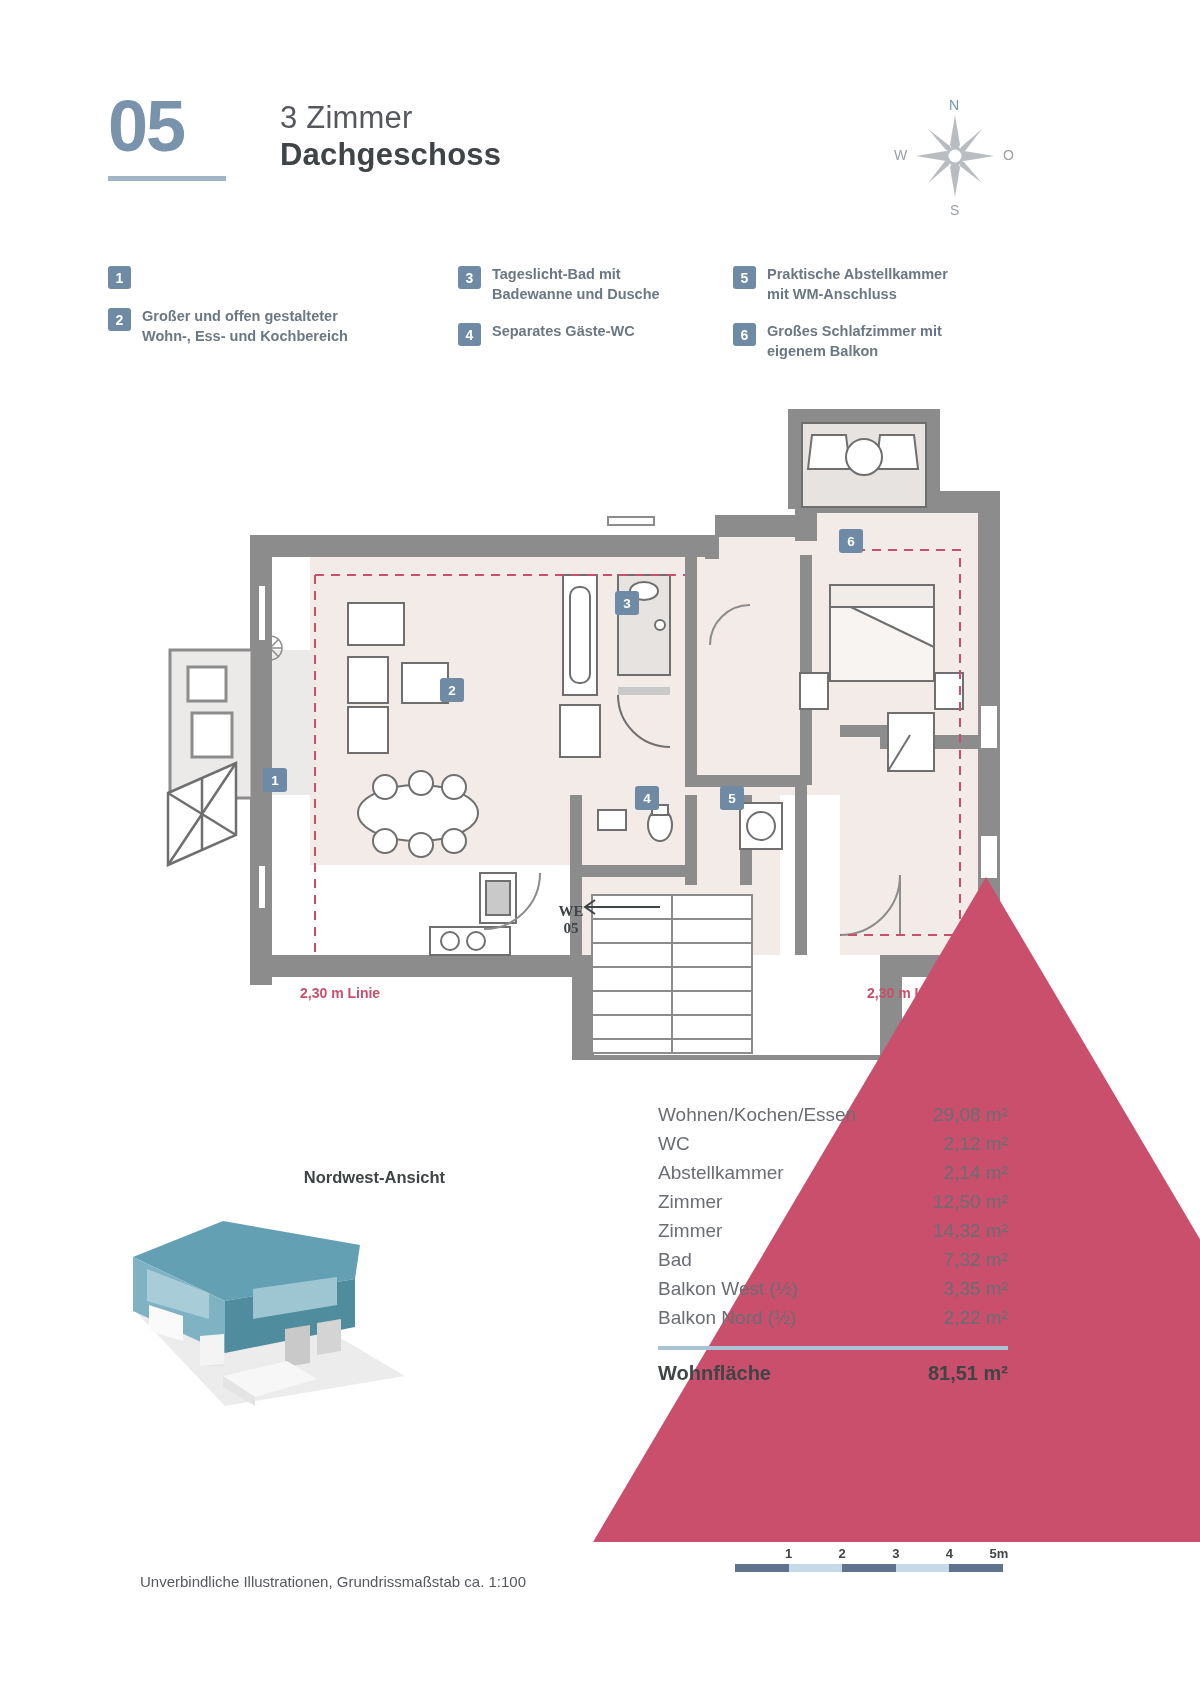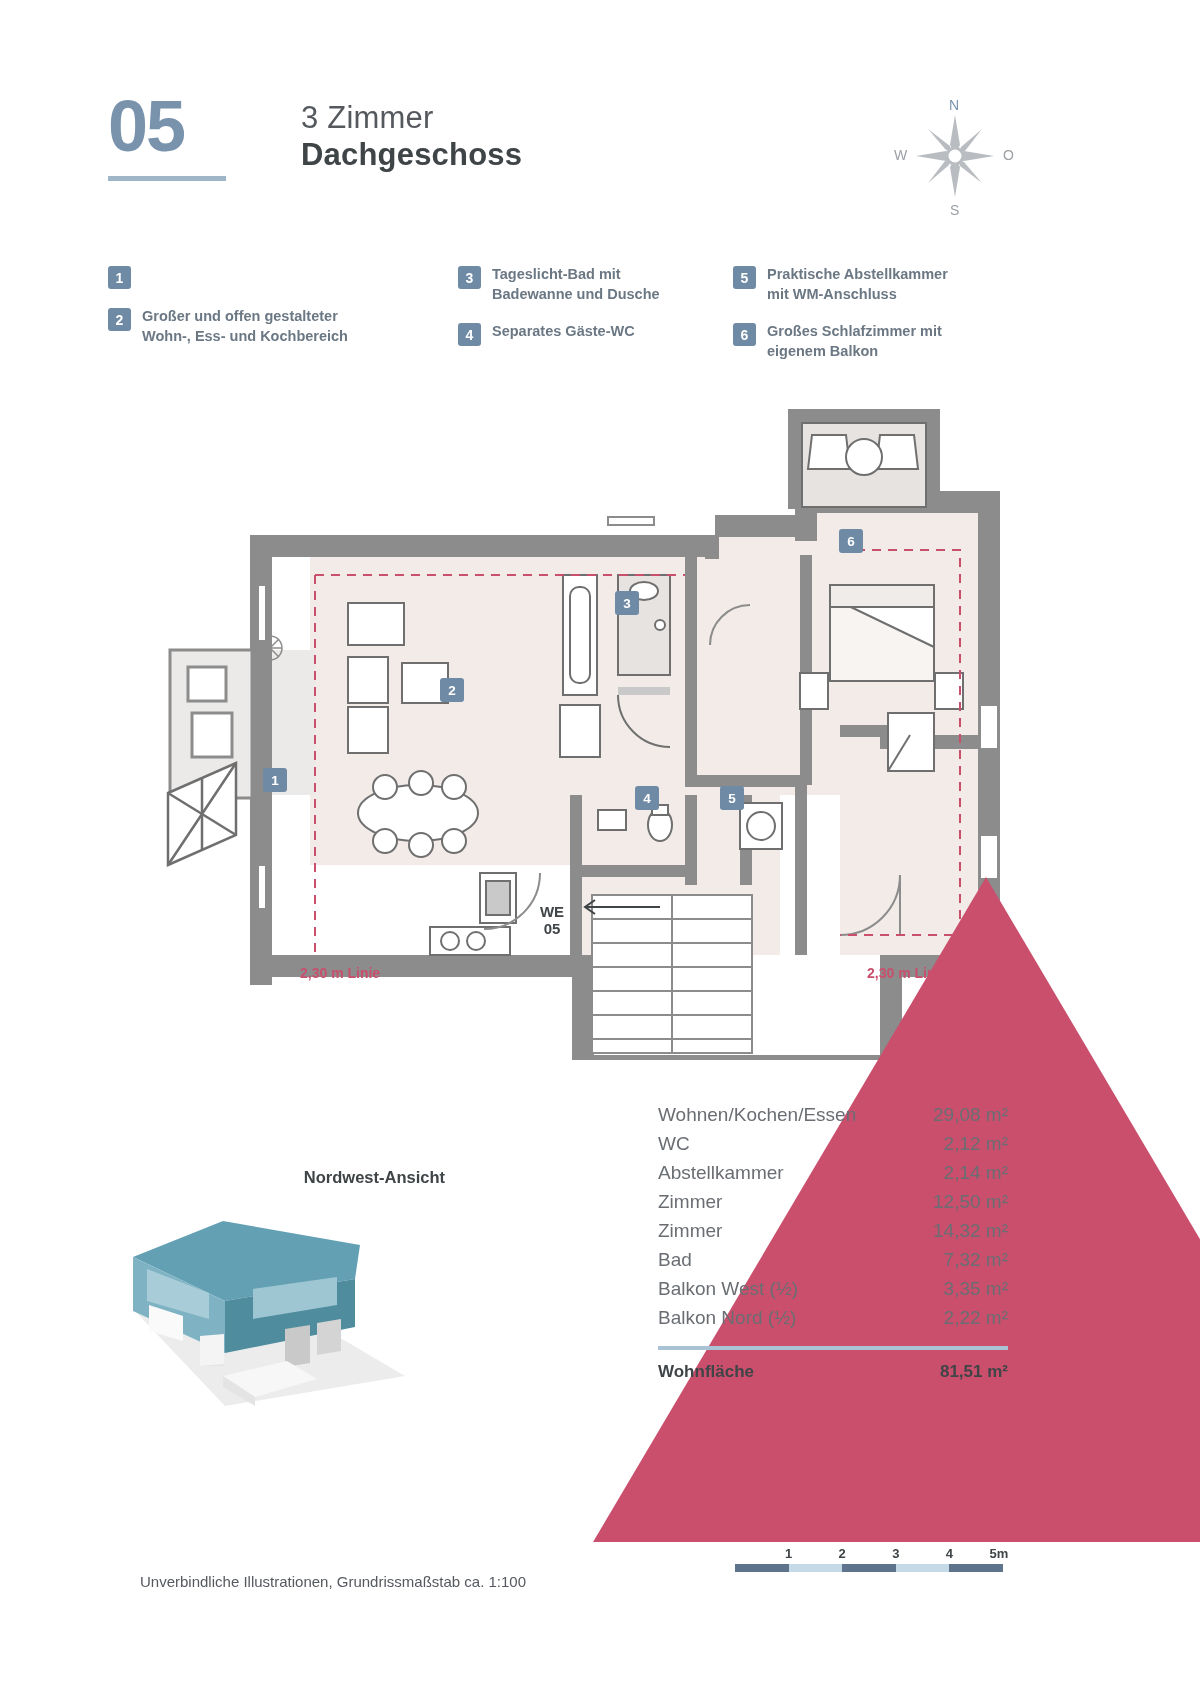--- a/index.html
+++ b/index.html
@@ -12,21 +12,21 @@
     overflow: hidden;
   }
 
   
   .header { position: absolute; left: 108px; top: 92px; display: flex; align-items: flex-start; }
   .unit-number {
     font-size: 72px; font-weight: bold; color: #7a93ad;
     line-height: 0.95; letter-spacing: -2px;
   }
   .unit-rule { width: 118px; height: 5px; background: #9fb6c9; margin-top: 16px; }
-  .title-block { margin-left: 75px; padding-top: 8px; }
+  .title-block { margin-left: 54px; padding-top: 8px; }
   .title-sub { font-size: 31px; color: #55595e; font-weight: normal; letter-spacing: 0.2px; line-height: 1.18; }
   .title-main { font-size: 31px; color: #3f4447; font-weight: bold; letter-spacing: 0.2px; line-height: 1.18; }
 
   
   .compass { position: absolute; left: 890px; top: 95px; width: 130px; height: 125px; }
   .compass .lbl { position: absolute; font-size: 14px; color: #9a9fa4; }
   .compass .lbl.n { color: #7a93ad; left: 59px; top: 2px; }
   .compass .lbl.s { left: 60px; bottom: 2px; }
   .compass .lbl.w { left: 4px; top: 52px; }
   .compass .lbl.o { right: 6px; top: 52px; }
@@ -47,40 +47,40 @@
 
   
   .plan { position: absolute; left: 140px; top: 395px; width: 900px; height: 665px; }
   .plan svg { width: 100%; height: 100%; }
   .plan-badge {
     position: absolute; width: 24px; height: 24px; border-radius: 3px;
     background: #6f8aa4; color: #fff; font-size: 13.5px; font-weight: bold;
     display: flex; align-items: center; justify-content: center;
   }
   .line-label {
-    position: absolute; font-size: 14px; font-weight: bold; color: #c94f6d;
+    position: absolute; font-size: 14px; font-weight: bold; color: #c94f6d; margin-top: 20px;
   }
   .we-label {
     position: absolute; font-size: 15px; font-weight: bold; color: #3f4447;
     text-align: center; line-height: 1.15;
   }
 
   
   .view-block { position: absolute; left: 105px; top: 1168px; width: 420px; }
   .view-title { font-size: 16.5px; font-weight: bold; color: #3f4447; text-align: right; width: 340px; }
   .view-img { margin-top: 14px; }
 
   
   .areas { position: absolute; left: 658px; top: 1100px; width: 350px; }
   .area-row { display: flex; justify-content: space-between; align-items: center;
               font-size: 19px; color: #6a6e73; padding: 3.5px 0; }
   .area-row .val { font-variant-numeric: tabular-nums; }
   .area-divider { height: 4px; background: #a9c2d4; margin: 14px 0 12px; }
   .area-total { display: flex; justify-content: space-between; align-items: center;
-                font-size: 17px; font-weight: bold; color: #3f4447; }
+                font-size: 20px; font-weight: bold; color: #3f4447; }
 
   
   .footer-note { position: absolute; left: 108px; top: 1573px; font-size: 15px; color: #55595e; margin-left: 32px; }
   .scalebar { position: absolute; left: 735px; top: 1546px; width: 280px; }
   .scale-nums { display: flex; font-size: 13px; font-weight: bold; color: #3f4447; position: relative; height: 18px; }
   .scale-nums span { position: absolute; transform: translateX(-50%); }
   .scale-track { display: flex; height: 8px; width: 268px; }
   .scale-track div { flex: 1; }
 </style>
 </head>
@@ -320,21 +320,21 @@
   <div class="plan-badge" style="left:123px;top:373px;">1</div>
   <div class="plan-badge" style="left:300px;top:283px;">2</div>
   <div class="plan-badge" style="left:475px;top:196px;">3</div>
   <div class="plan-badge" style="left:495px;top:391px;">4</div>
   <div class="plan-badge" style="left:580px;top:391px;">5</div>
   <div class="plan-badge" style="left:699px;top:134px;">6</div>
 
   <div class="line-label" style="left:160px;top:570px;">2,30 m Linie</div>
   <div class="line-label" style="left:727px;top:570px;">2,30 m Linie</div>
 
-  <div class="we-label" style="left:382px;top:508px;width:60px;">
+  <div class="we-label" style="left:401px;top:508px;width:60px;font-family:Liberation Serif, serif;">
     <div>WE</div>
     <div>05</div>
   </div>
   <svg style="position:absolute;left:396px;top:482px;" width="26" height="22" viewBox="0 0 26 22">
     <polygon points="13,0 26,22 0,22" fill="#c94f6d"></polygon>
   </svg>
 </div>
 
 <div class="view-block">
   <div class="view-title">Nordwest-Ansicht</div>

